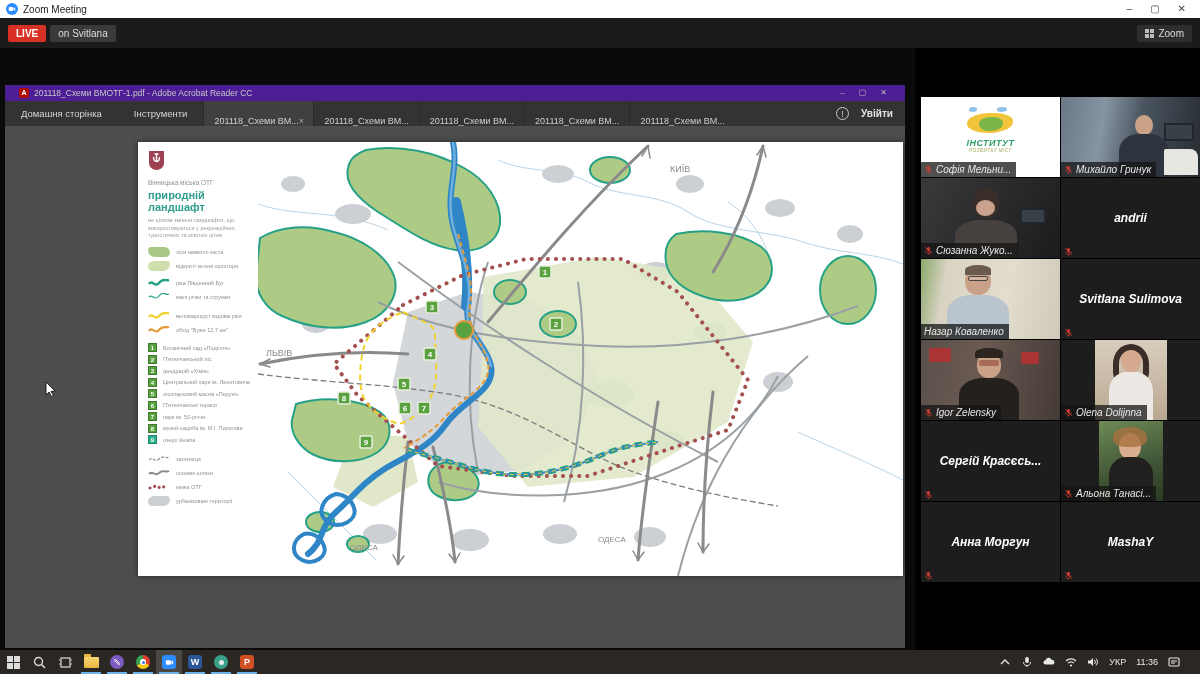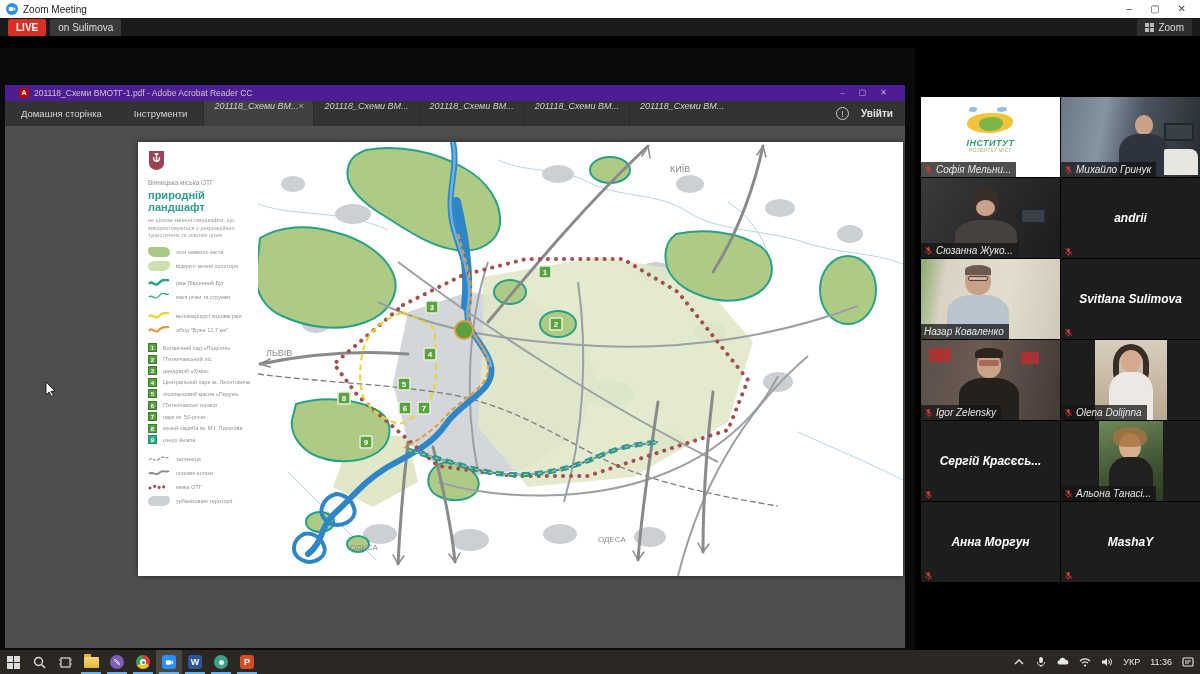--- a/index.html
+++ b/index.html
@@ -8,21 +8,21 @@
 
   
   #zoom-titlebar { position:absolute; left:0; top:0; width:1200px; height:18px;
     background:#fff; display:flex; align-items:center; padding:0 6px; z-index:50; }
   .zoom-app-icon { width:12px; height:12px; border-radius:50%; background:#2d8cff;
     display:inline-flex; align-items:center; justify-content:center; margin-right:5px; }
   .zoom-app-icon svg { width:8px; height:8px; }
   #zoom-title { font-size:10px; color:#222; flex:1; }
   .win-controls { display:flex; gap:18px; padding-right:8px; }
   .win-controls span { font-size:10px; color:#444; line-height:18px; cursor:default; }
-  #zoom-topbar { position:absolute; left:0; top:18px; width:1200px; height:18px;
+  #zoom-topbar { position:absolute; left:0; top:18px; width:1200px; height:30px;
     background:#1b1b1b; display:flex; align-items:center; padding:0 8px; z-index:40; }
   #live-badge { background:#d93025; color:#fff; font-weight:bold; font-size:10px;
     padding:3px 8px; border-radius:2px; }
   #live-where { background:#3a3a3a; color:#ddd; font-size:10px; padding:3px 8px;
     border-radius:2px; margin-left:4px; }
   #view-btn { margin-left:auto; background:#2e2e2e; color:#ddd; font-size:10px;
     padding:3px 8px; border-radius:2px; display:flex; align-items:center; gap:4px; }
   .grid-ico { display:inline-grid; grid-template-columns:4px 4px; gap:1px; }
   .grid-ico i { width:4px; height:4px; background:#bbb; }
 
@@ -34,22 +34,22 @@
   .acro-icon { width:10px; height:10px; background:#b30b00; border-radius:2px; color:#fff;
     font-size:7px; font-weight:bold; text-align:center; line-height:10px; margin-right:5px; }
   #acro-title { font-size:8.5px; color:#c8c8c8; flex:1; white-space:nowrap; overflow:hidden; }
   .acro-controls { display:flex; gap:14px; padding-right:4px; }
   .acro-controls span { color:#bbb; font-size:8px; line-height:16px; }
   #acro-menubar { height:16px; background:#3f3f3f; display:flex; align-items:center;
     gap:12px; padding:0 10px; }
   #acro-menubar span { font-size:9px; color:#d0d0d0; }
   #acro-tabbar { height:25px; background:#333; display:flex; align-items:stretch; }
   .nav-tab { display:flex; align-items:center; padding:0 16px; font-size:9.5px; color:#d5d5d5; }
-  .doc-tab { display:flex; align-items:flex-start; gap:0; padding:0 10px; font-size:9px;
-    color:#cfcfcf; border-left:1px solid #2a2a2a; max-width:110px; white-space:nowrap;font-style:italic; }
+  .doc-tab { display:flex; align-items:flex-end; gap:0; padding:0 10px; font-size:9px;
+    color:#cfcfcf; border-left:1px solid #2a2a2a; max-width:110px; white-space:nowrap; }
   .doc-tab.active { background:#404040; }
   .doc-tab .x { color:#aaa; font-size:9px; }
   #tab-right { margin-left:auto; display:flex; align-items:center; gap:12px; padding-right:12px; }
   .bell-ico { width:13px; height:13px; border:1px solid #c9c9c9; border-radius:50%;
     color:#c9c9c9; font-size:9px; text-align:center; line-height:12px; }
   #sign-in { font-size:10px; color:#e4e4e4; font-weight:bold; }
   #acro-content { position:absolute; left:0; top:57px; width:900px; height:506px; background:#4e4e4e; }
 
   
   #pdf-page { position:absolute; left:133px; top:0; width:765px; height:434px; background:#fff;
@@ -109,21 +109,21 @@
   #taskbar { position:absolute; left:0; top:650px; width:1200px; height:24px; background:#2b2824;
     display:flex; align-items:center; z-index:60; }
   .tb-ico { width:26px; height:24px; display:flex; align-items:center; justify-content:center;
     position:relative; }
   .tb-ico.running::after { content:""; position:absolute; left:3px; right:3px; bottom:0;
     height:2px; background:#6cb2e8; }
   .tb-ico.focus { background:#4a4843; }
   .sq { width:14px; height:14px; border-radius:3px; color:#fff; font-size:9px; font-weight:bold;
     display:flex; align-items:center; justify-content:center; }
   .circ { width:14px; height:14px; border-radius:50%; }
-  #tray { margin-left:auto; display:flex; align-items:center; gap:10px; padding-right:6px; }
+  #tray { margin-left:auto; display:flex; align-items:center; gap:10px; padding-right:20px; }
   #tray .t { color:#e8e8e8; font-size:9px; }
   .tray-svg { width:12px; height:12px; }
 
   #cursor { position:absolute; left:45px; top:333px; z-index:99; }
 </style>
 </head>
 <body>
 
 <div id="zoom-titlebar">
   <span class="zoom-app-icon">
@@ -135,21 +135,21 @@
   <span id="zoom-title">Zoom Meeting</span>
   <span class="win-controls">
     <span>–</span>
     <span>▢</span>
     <span>✕</span>
   </span>
 </div>
 
 <div id="zoom-topbar">
   <span id="live-badge">LIVE</span>
-  <span id="live-where">on Sulimova</span>
+  <span id="live-where">on Svitlana</span>
   <span id="view-btn">
     <span class="grid-ico">
         <i></i>
         <i></i>
         <i></i>
         <i></i>
       </span>
     <span>Zoom</span>
   </span>
 </div>

